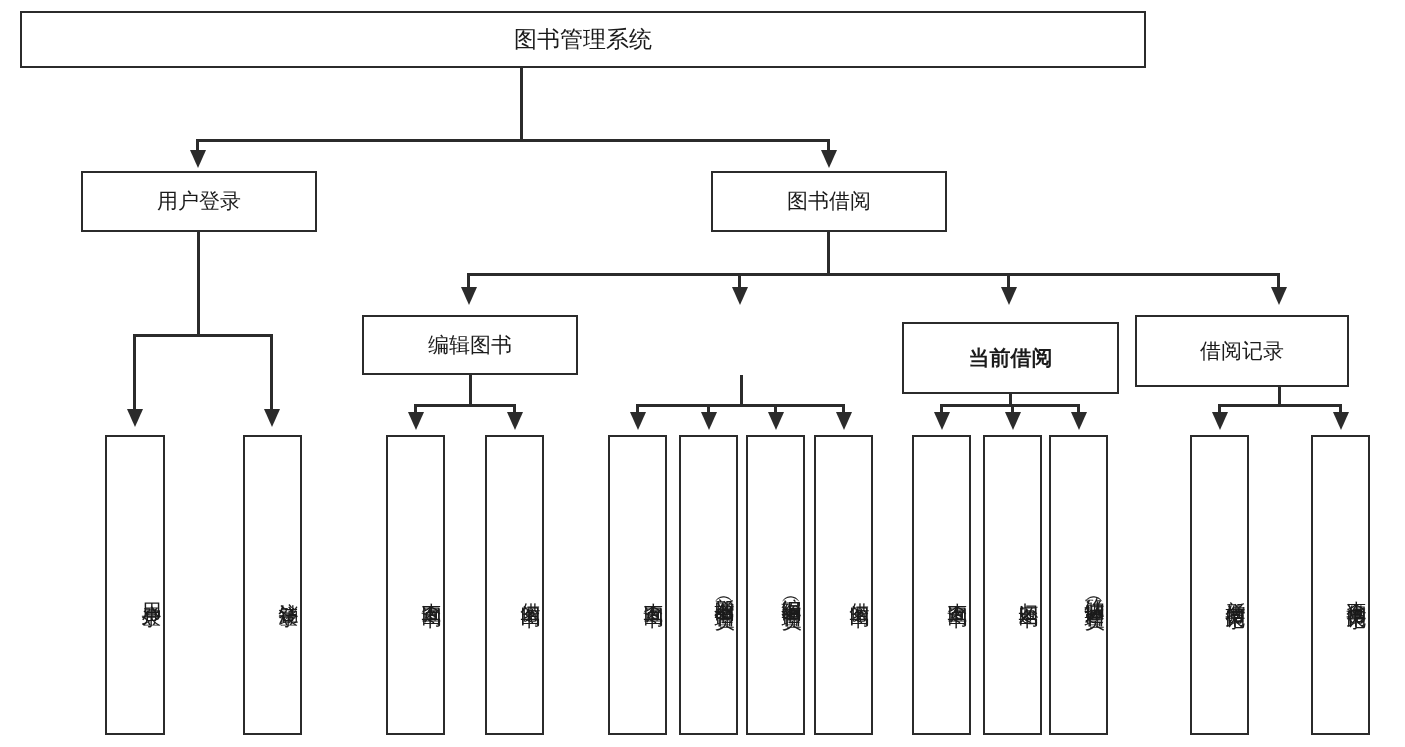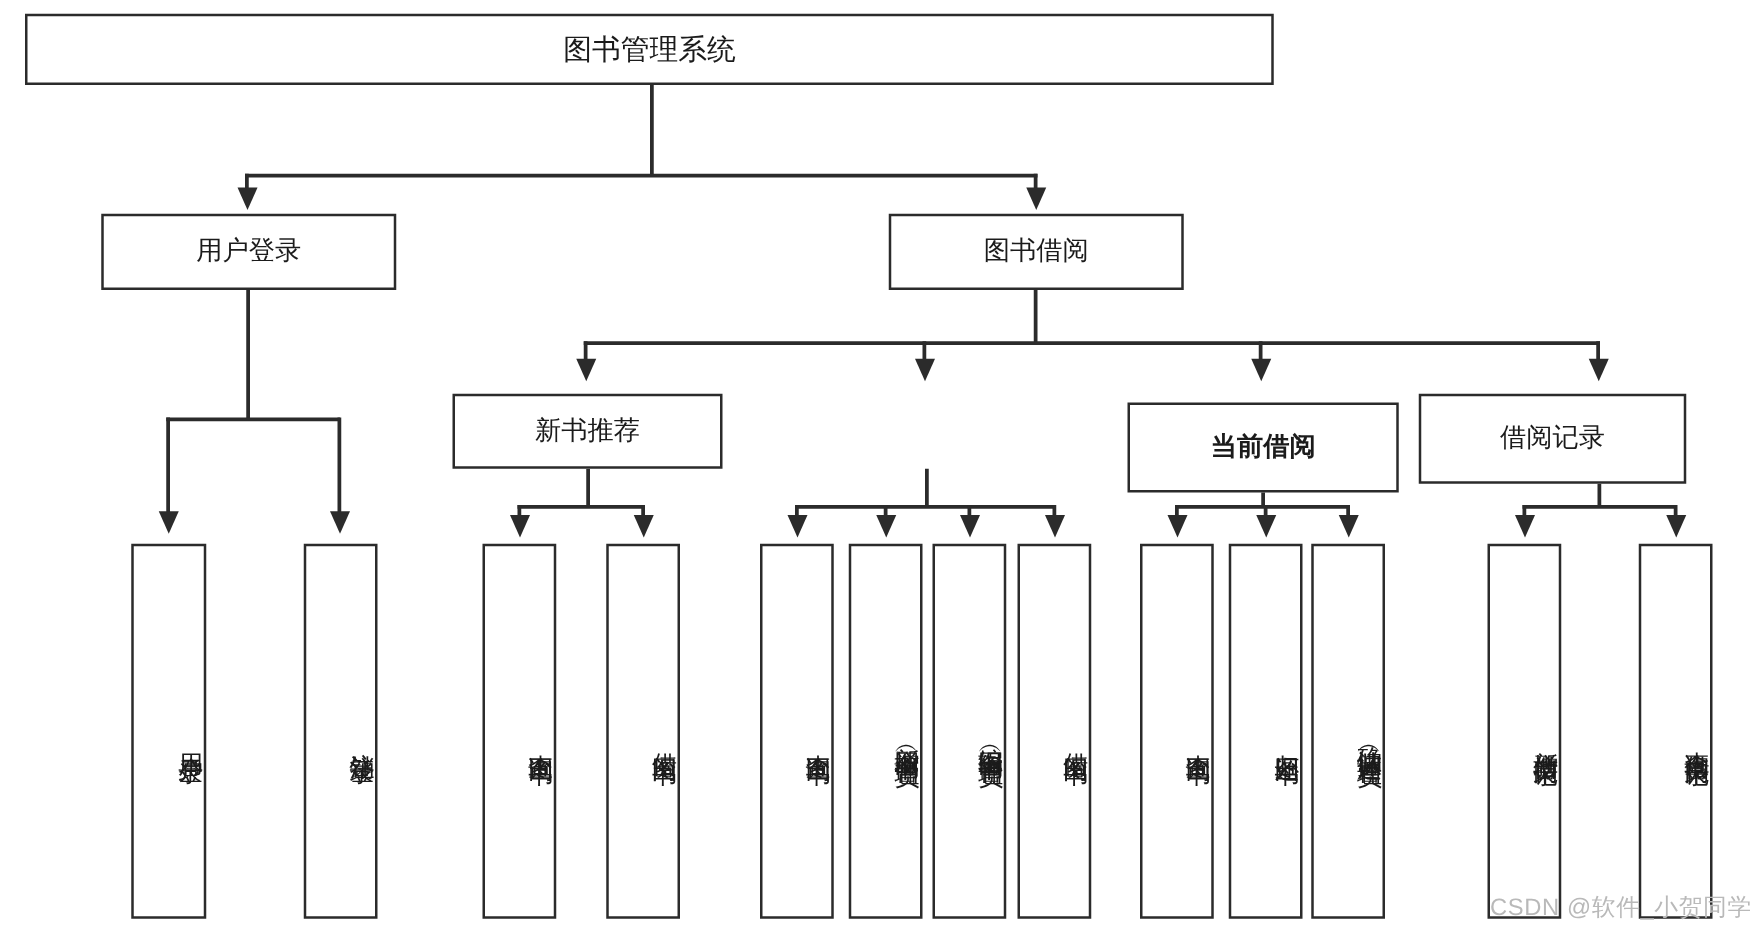--- a/index.html
+++ b/index.html
@@ -128,33 +128,33 @@
     <div class="arrow" style="left:1071px; top:412px;"></div>
 
     <div class="seg v" style="left:1278px; top:375px; height:31px;"></div>
     <div class="seg h" style="left:1218px; top:404px; width:123px;"></div>
     <div class="seg v" style="left:1218px; top:404px; height:12px;"></div>
     <div class="arrow" style="left:1212px; top:412px;"></div>
     <div class="seg v" style="left:1339px; top:404px; height:12px;"></div>
     <div class="arrow" style="left:1333px; top:412px;"></div>
   </div>
 
-  <div class="node root" style="left:20px; top:11px; width:999px; height:57px;">
+  <div class="node root" style="left:20px; top:11px; width:1126px; height:57px;">
     <span>图书管理系统</span>
   </div>
 
   <div class="node level2" style="left:81px; top:171px; width:236px; height:61px;">
     <span>用户登录</span>
   </div>
   <div class="node level2" style="left:711px; top:171px; width:236px; height:61px;">
     <span>图书借阅</span>
   </div>
 
   <div class="node level3" style="left:362px; top:315px; width:216px; height:60px;">
-    <span>新书推荐</span>
+    <span>编辑图书</span>
   </div>
   <div class="node level3" style="left:902px; top:322px; width:217px; height:72px;font-weight:bold;">
     <span>当前借阅</span>
   </div>
   <div class="node level3" style="left:1135px; top:315px; width:214px; height:72px;">
     <span>借阅记录</span>
   </div>
 
   <div class="node leaf" style="left:105px; top:435px; width:60px; height:300px;">
     <span>用户登录</span>
@@ -189,14 +189,13 @@
   <div class="node leaf" style="left:1049px; top:435px; width:59px; height:300px;">
     <span>确认归还（管理员）</span>
   </div>
   <div class="node leaf" style="left:1190px; top:435px; width:59px; height:300px;">
     <span>新增借阅记录</span>
   </div>
   <div class="node leaf" style="left:1311px; top:435px; width:59px; height:300px;">
     <span>查询借阅记录</span>
   </div>
 
-  <div id="watermark" style="left:1192px; top:713px;">CSDN @软件_小贺同学</div>
 </div>
 
 </body></html>

